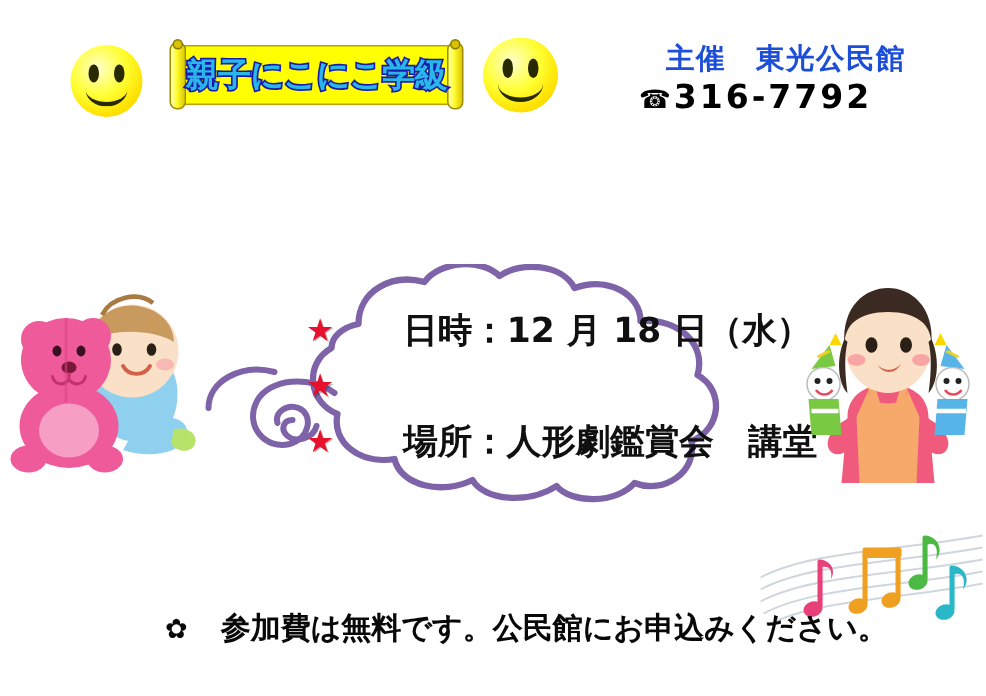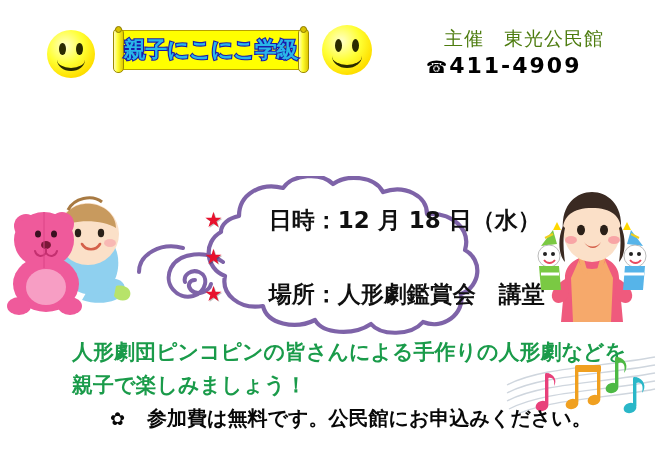--- a/index.html
+++ b/index.html
@@ -36,21 +36,21 @@
   #banner-text{position:absolute;left:9px;top:0;width:180px;height:40px;
     display:flex;align-items:center;justify-content:center;
     font-size:22px;font-weight:bold;letter-spacing:-0.5px;
     color:#29b6e8;
     -webkit-text-stroke:2.2px #1a1aaa; paint-order:stroke fill;
     white-space:nowrap;
   }
 
   
   #contact{position:absolute;right:16px;top:26px;text-align:left;width:215px;}
-  #organizer{font-size:19px;font-weight:normal;color:#4d7c0f;letter-spacing:1px;
+  #organizer{font-size:19px;font-weight:bold;color:#1d4ed8;letter-spacing:1px;
     padding-left:18px;white-space:nowrap;}
   #phone{font-size:22px;font-weight:bold;color:#000;letter-spacing:2px;
     white-space:nowrap;margin-top:1px;}
   #phone .tel-glyph{font-size:17px;}
 
   
   #main-title{position:absolute;left:0;top:78px;width:657px;
     text-align:center;white-space:nowrap;
     font-size:96px;font-weight:bold;line-height:100px;
     letter-spacing:-4px;
@@ -109,21 +109,21 @@
 
   <div class="smiley" id="smiley-right">
     <span class="eye l"></span>
       <span class="eye r"></span>
       <span class="mouth"></span>
   </div>
 
   <div id="contact">
     <div id="organizer">主催　東光公民館</div>
     <div id="phone">
-      <span class="tel-glyph">☎</span><span>411-4909</span>
+      <span class="tel-glyph">☎</span><span>316-7792</span>
     </div>
   </div>
 
 
   <div id="cloud-wrap">
     <svg width="395" height="160" viewBox="0 0 395 160" fill="none">
       <path d="M104 40 C104 18 126 6 148 12 C158 -2 186 -4 198 8
                C212 -2 240 0 248 16 C270 8 292 20 292 38
                C318 36 336 54 330 74 C348 84 346 110 326 118
                C330 138 308 154 288 146 C276 160 246 160 236 148
@@ -218,24 +218,20 @@
       <path d="M104 44 L100 36 L96 44" fill="#ffd700"></path>
       <circle cx="108" cy="70" r="11" fill="#ffffff" stroke="#bbb" stroke-width="1"></circle>
       <circle cx="104" cy="68" r="2" fill="#222"></circle>
         <circle cx="112" cy="68" r="2" fill="#222"></circle>
       <path d="M103 74 C106 78 111 78 114 74" stroke="#e84a5f" stroke-width="1.8" fill="none"></path>
       <path d="M98 80 L118 80 L116 104 L96 104 Z" fill="#56b4e9"></path>
       <path d="M97 88 L117 88" stroke="#ffffff" stroke-width="3"></path>
     </svg>
   </div>
 
-  <div id="body-copy">
-    <div class="green-line">人形劇団ピンコピンの皆さんによる手作りの人形劇などを</div>
-    <div class="green-line">親子で楽しみましょう！</div>
-  </div>
 
   <div id="music">
     <svg width="152" height="72" viewBox="0 0 152 72" fill="none">
       <g stroke="#cfd6de" stroke-width="1.3" fill="none">
         <path d="M2 30 C36 12 96 12 150 2"></path>
         <path d="M2 38 C36 20 96 20 150 10"></path>
         <path d="M2 46 C36 28 96 28 150 18"></path>
         <path d="M4 54 C38 36 98 36 150 26"></path>
         <path d="M6 62 C40 44 100 44 150 34"></path>
       </g>

